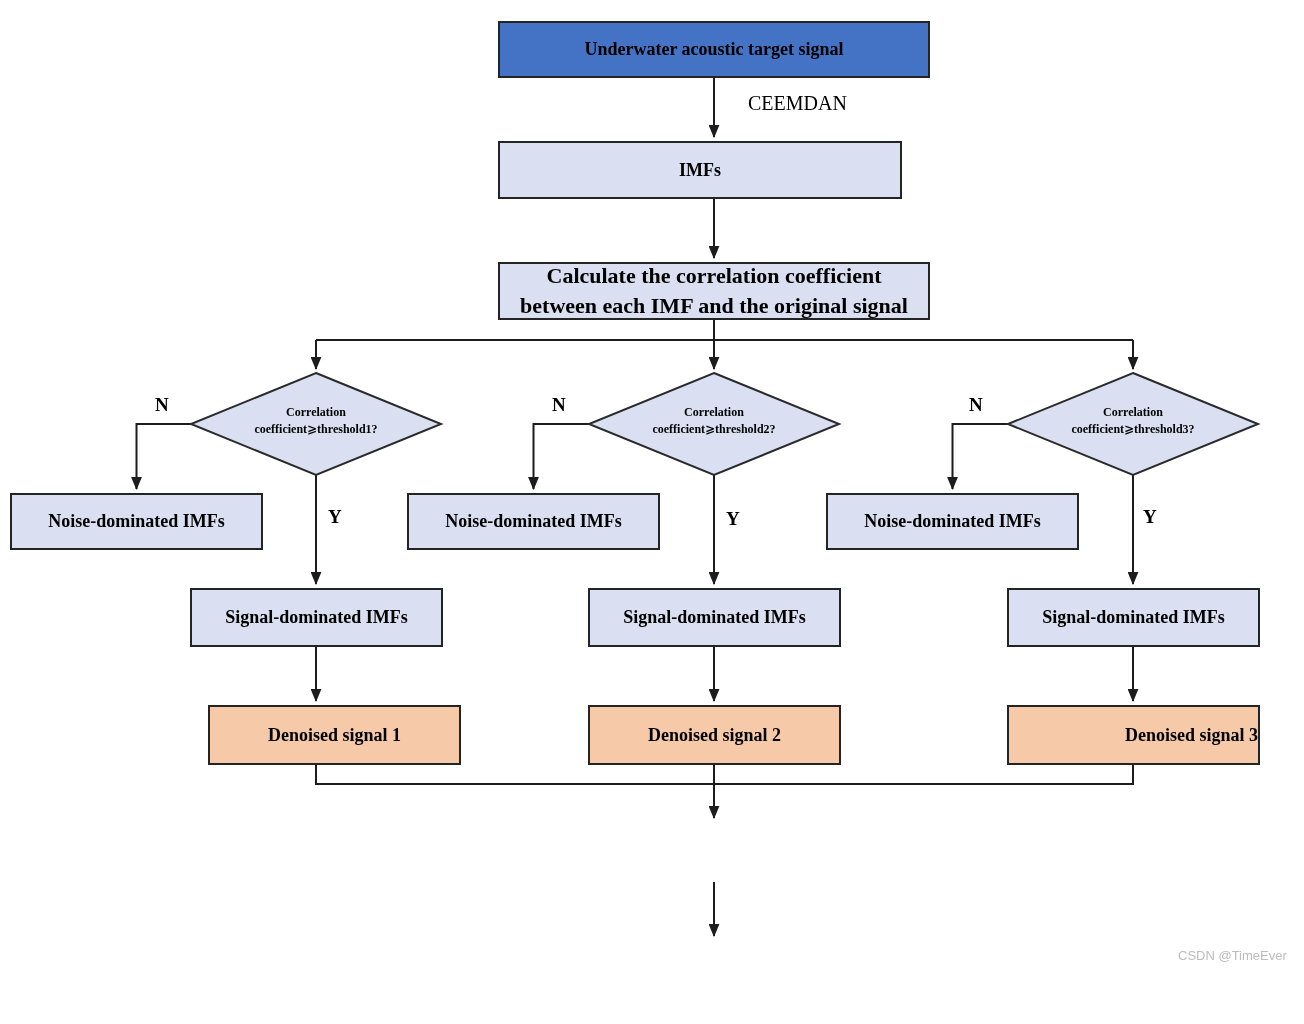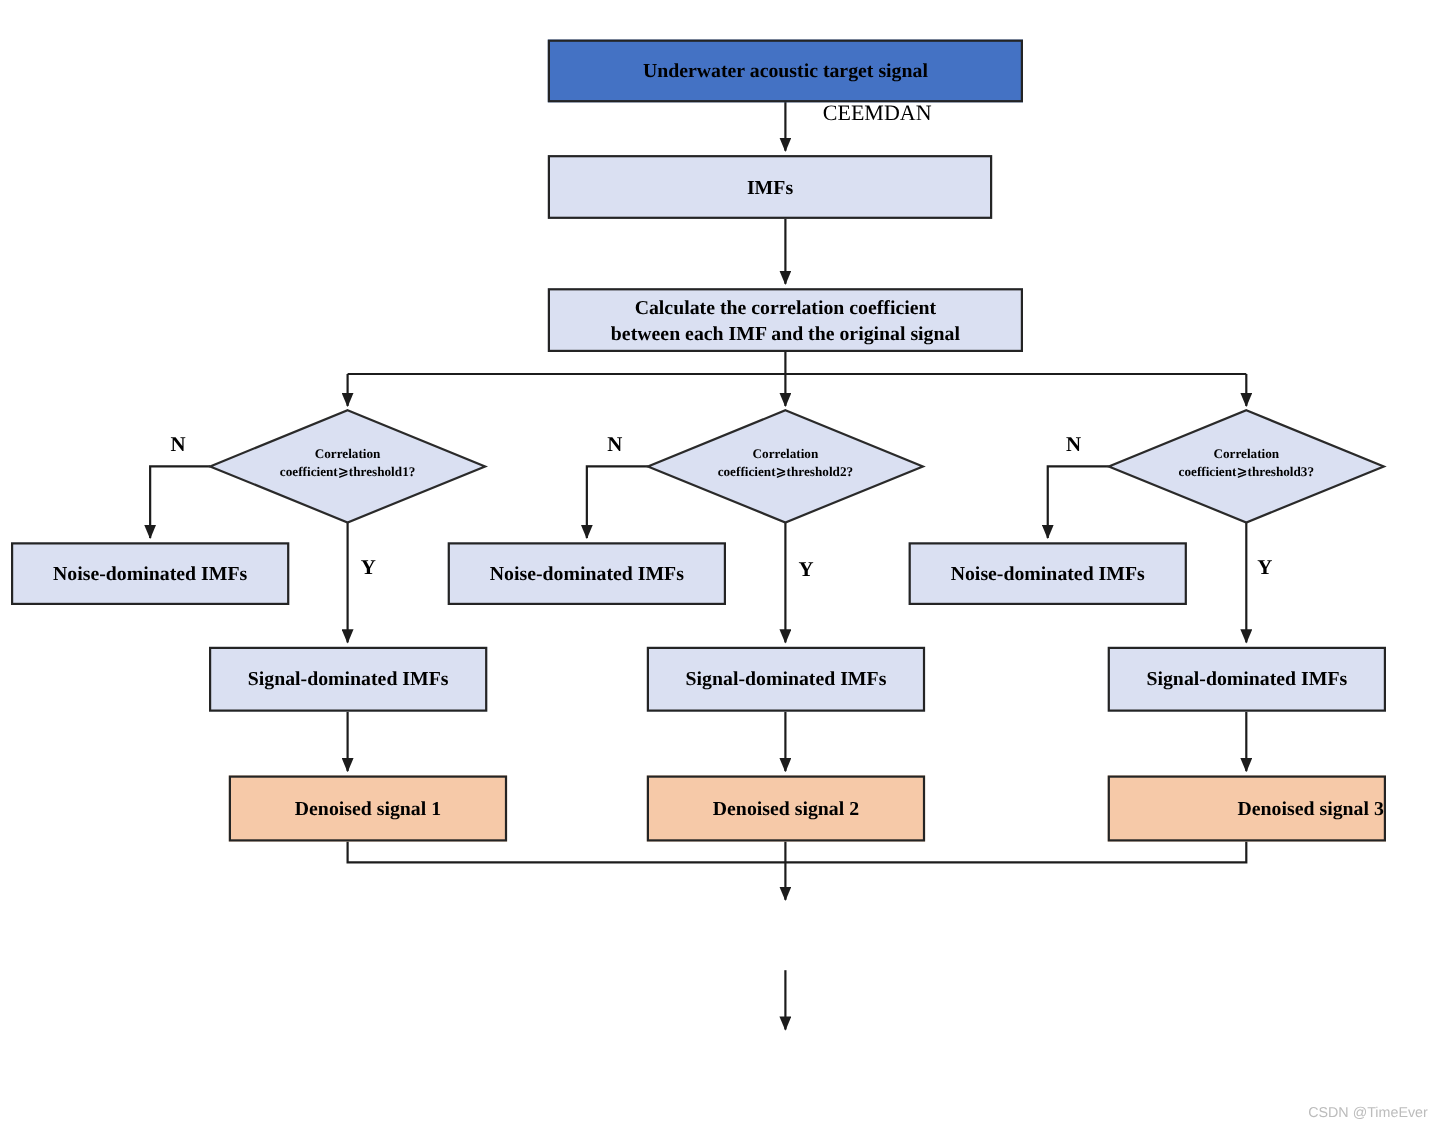--- a/index.html
+++ b/index.html
@@ -15,27 +15,27 @@
   .arrowhead{fill:var(--line);}
   .diamond{fill:var(--node-lavender);stroke:#2a2a2a;stroke-width:2;}
   .node{position:absolute;display:flex;align-items:center;justify-content:center;
         text-align:center;font-weight:bold;border:2px solid #242424;line-height:1.35;}
   .blue{background:var(--node-blue);}
   .lav{background:var(--node-lavender);}
   .peach{background:var(--node-peach);}
   .orange{background:var(--node-orange);}
   .fs18{font-size:18px;}
   .fs19{font-size:19px;}
-  .calc{flex-direction:column;font-size:18px;}
+  .calc{flex-direction:column;font-size:22px;}
   .dtext{position:absolute;width:230px;text-align:center;font-weight:bold;
          font-size:12px;line-height:1.45;
          font-family:"Liberation Serif","DejaVu Serif","DejaVu Sans",serif;}
   .edge-label{position:absolute;font-weight:normal;font-size:20px;white-space:nowrap;}
   .ny{position:absolute;font-weight:bold;font-size:19px;}
-  .watermark{position:absolute;left:1178px;top:1003px;width:120px;text-align:right;
+  .watermark{position:absolute;left:1178px;top:948px;width:120px;text-align:left;
              font-family:"Liberation Sans","DejaVu Sans",sans-serif;
              font-size:13px;font-weight:normal;color:var(--watermark);}
 </style>
 </head>
 <body>
 
 <div class="stage">
 
   <svg class="wires">
     <defs>
@@ -65,21 +65,21 @@
 
     <polyline class="wire" points="316,765 316,784 1133,784 1133,765"></polyline>
     <line class="wire" x1="714" y1="765" x2="714" y2="818" marker-end="url(#arw)"></line>
     <line class="wire" x1="714" y1="882" x2="714" y2="936" marker-end="url(#arw)"></line>
 
     <polygon class="diamond" points="316,373 441,424 316,475 191,424"></polygon>
     <polygon class="diamond" points="714,373 839,424 714,475 589,424"></polygon>
     <polygon class="diamond" points="1133,373 1258,424 1133,475 1008,424"></polygon>
   </svg>
 
-  <div class="node blue fs18" style="left:498px;top:36px;width:432px;height:57px;">
+  <div class="node blue fs18" style="left:498px;top:21px;width:432px;height:57px;">
     <span>Underwater acoustic target signal</span>
   </div>
 
   <div class="edge-label" style="left:748px;top:92px;">CEEMDAN</div>
 
   <div class="node lav fs18" style="left:498px;top:141px;width:404px;height:58px;">
     <span>IMFs</span>
   </div>
 
   <div class="node lav calc" style="left:498px;top:262px;width:432px;height:58px;">

